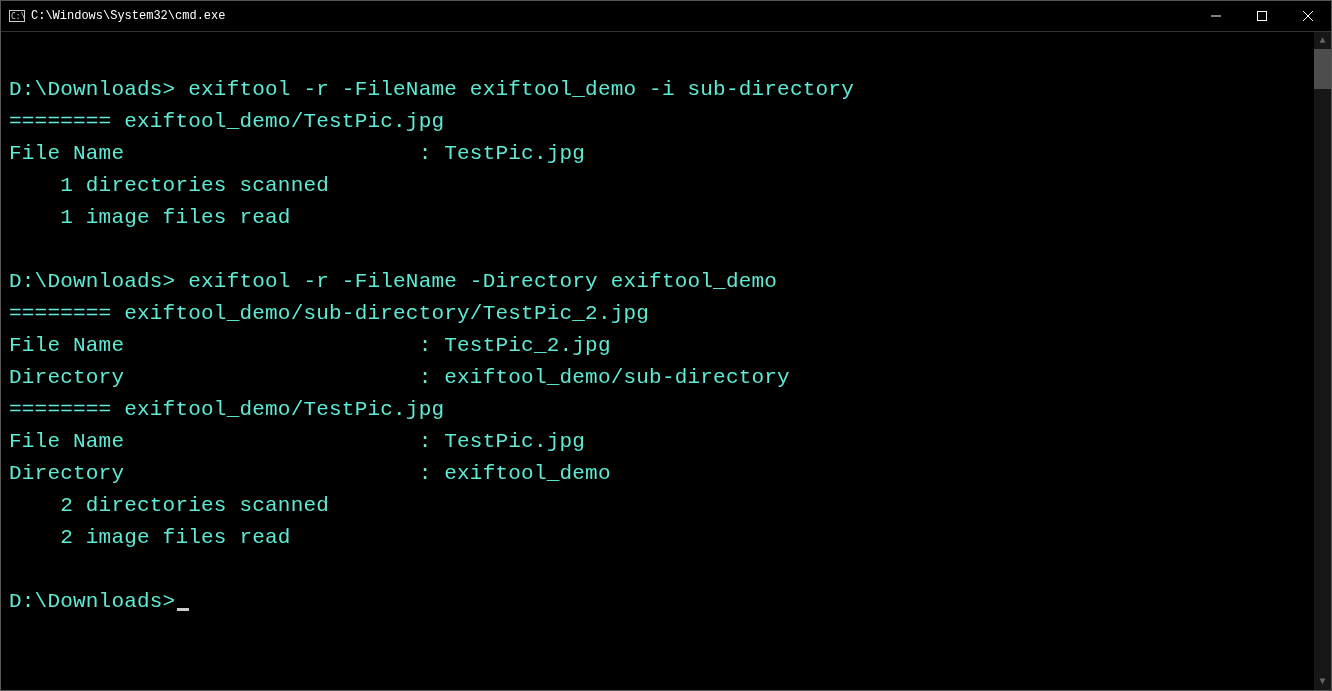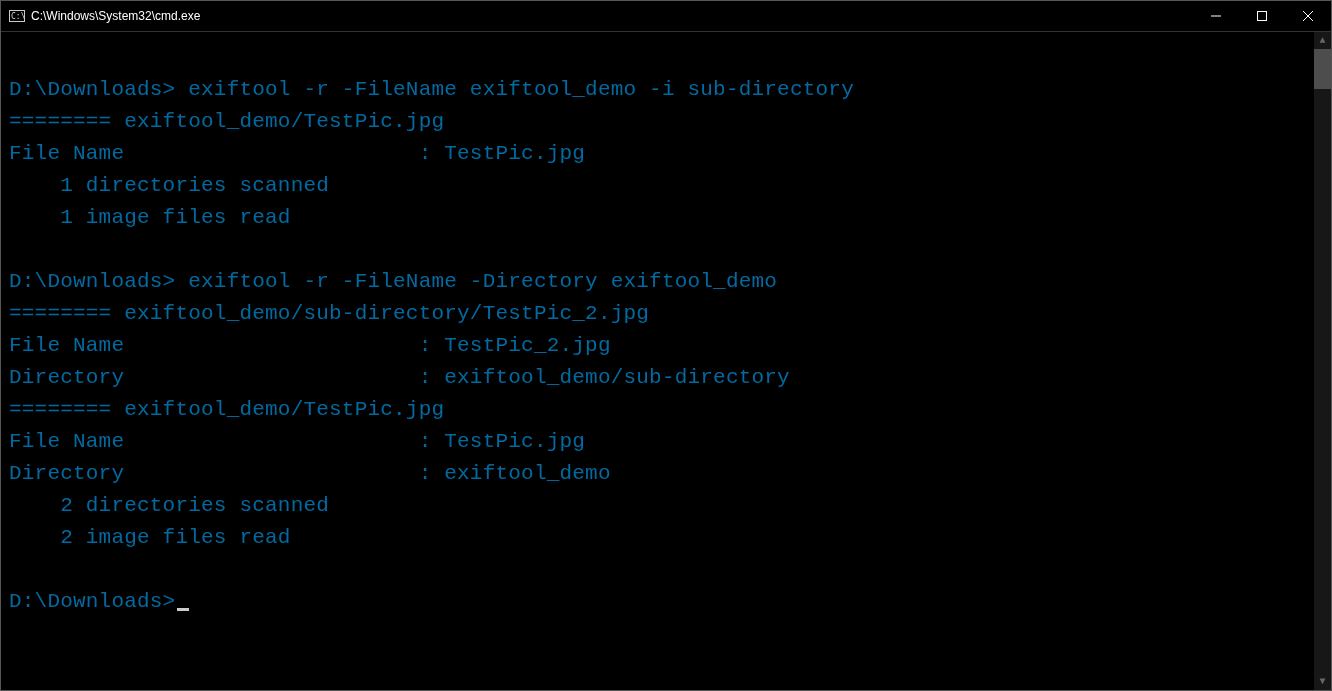--- a/index.html
+++ b/index.html
@@ -34,20 +34,21 @@
   .titlebar .icon {
     width: 16px;
     height: 16px;
     margin: 0 6px 0 8px;
     display: inline-flex;
     align-items: center;
     justify-content: center;
   }
   .titlebar .title {
     flex: 0 0 auto;
+    font-family: Liberation Mono, monospace;
   }
   .titlebar .spacer {
     flex: 1 1 auto;
   }
   .win-btn {
     width: 46px;
     height: 30px;
     display: flex;
     align-items: center;
     justify-content: center;
@@ -55,21 +56,21 @@
   }
   .win-btn svg { display:block; }
   .client {
     flex: 1 1 auto;
     display: flex;
     position: relative;
   }
   .terminal {
     flex: 1 1 auto;
     padding: 10px 8px 8px 8px;
-    color: #0369a1;
+    color: #5eead4;
     font-size: 21px;
     line-height: 32px;
     white-space: pre;
     letter-spacing: 0.2px;
   }
   .scrollbar {
     width: 17px;
     background: #171717;
     position: relative;
   }

